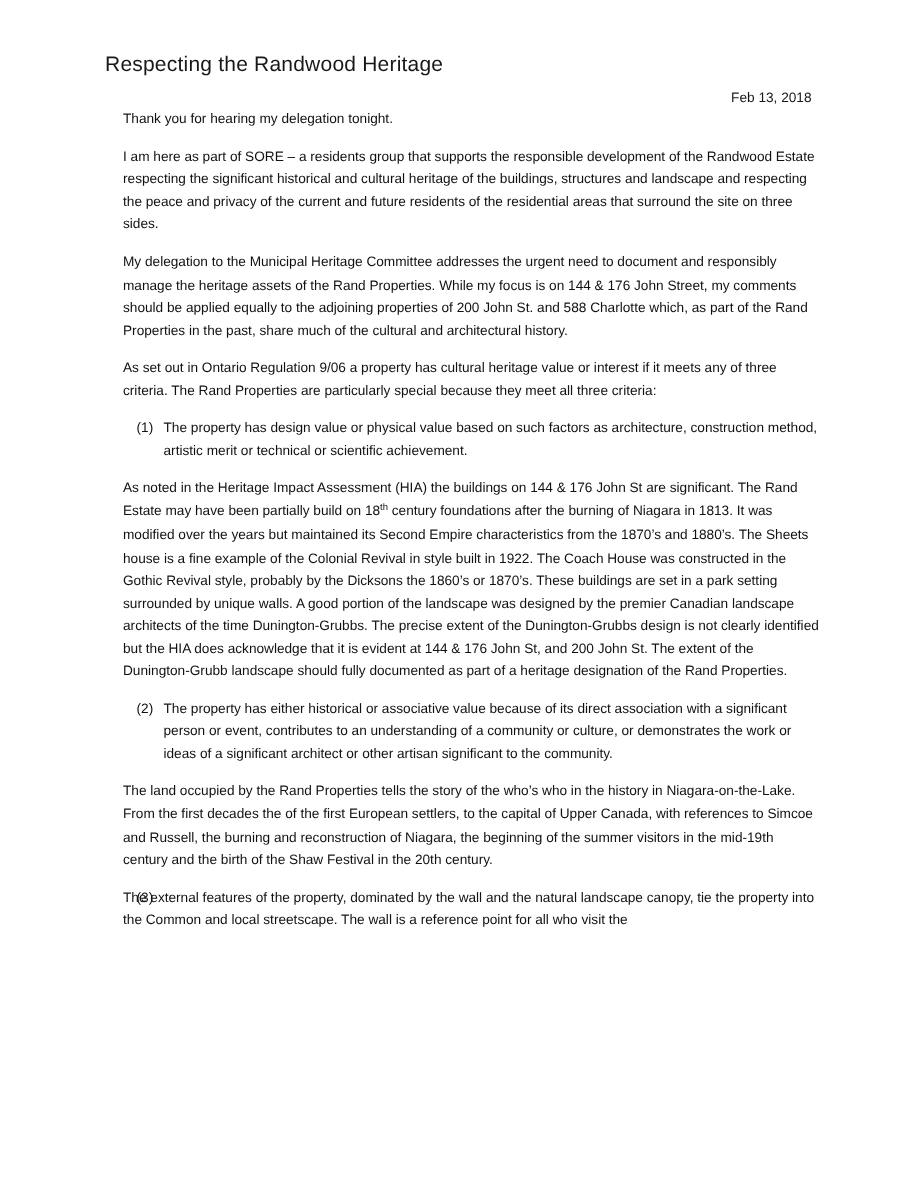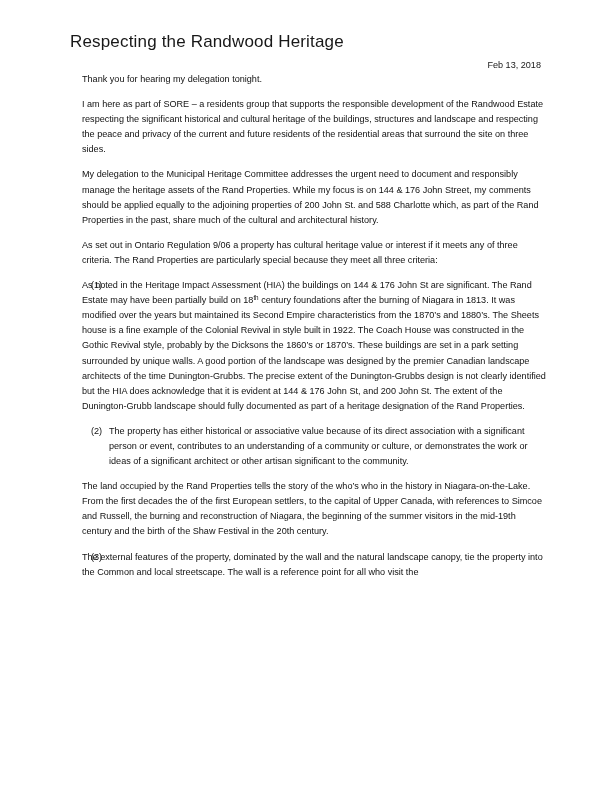--- a/index.html
+++ b/index.html
@@ -18,21 +18,21 @@
     color: #000000;
     -webkit-font-smoothing: antialiased;
   }
   .content {
     position: absolute;
     left: 70px;
     top: 34px;
     width: 476px;
   }
   .doc-title {
-    font-size: 17px;
+    font-size: 14px;
     font-weight: 400;
     line-height: 16px;
     letter-spacing: 0.01em;
     color: #181818;
     margin: 0;
   }
   .doc-subtitle {
     font-size: 9.6px;
     font-weight: 400;
     line-height: 14px;
@@ -105,20 +105,21 @@
 
     <p class="body-para">I am here as part of SORE – a residents group that supports the responsible development of the Randwood Estate respecting the significant historical and cultural heritage of the buildings, structures and landscape and respecting the peace and privacy of the current and future residents of the residential areas that surround the site on three sides.</p>
 
     <p class="body-para">My delegation to the Municipal Heritage Committee addresses the urgent need to document and responsibly manage the heritage assets of the Rand Properties. While my focus is on 144 &amp; 176 John Street, my comments should be applied equally to the adjoining properties of 200 John St. and 588 Charlotte which, as part of the Rand Properties in the past, share much of the cultural and architectural history.</p>
 
     <p class="body-para">As set out in Ontario Regulation 9/06 a property has cultural heritage value or interest if it meets any of three criteria. The Rand Properties are particularly special because they meet all three criteria:</p>
 
     <ol class="criteria">
       <li>
         <span class="marker">(1)</span>
+        <span>The property has design value or physical value based on such factors as architecture, construction method, artistic merit or technical or scientific achievement.</span>
       </li>
     </ol>
 
     <p class="body-para">
       <span>As noted in the Heritage Impact Assessment (HIA) the buildings on 144 &amp; 176 John St are significant. The Rand Estate may have been partially build on 18</span><sup>th</sup><span> century foundations after the burning of Niagara in 1813. It was modified over the years but maintained its Second Empire characteristics from the 1870’s and 1880’s. The Sheets house is a fine example of the Colonial Revival in style built in 1922. The Coach House was constructed in the Gothic Revival style, probably by the Dicksons the 1860’s or 1870’s. These buildings are set in a park setting surrounded by unique walls. A good portion of the landscape was designed by the premier Canadian landscape architects of the time Dunington-Grubbs. The precise extent of the Dunington-Grubbs design is not clearly identified but the HIA does acknowledge that it is evident at 144 &amp; 176 John St, and 200 John St. The extent of the Dunington-Grubb landscape should fully documented as part of a heritage designation of the Rand Properties.</span>
     </p>
 
     <ol class="criteria">
       <li>
         <span class="marker">(2)</span>

